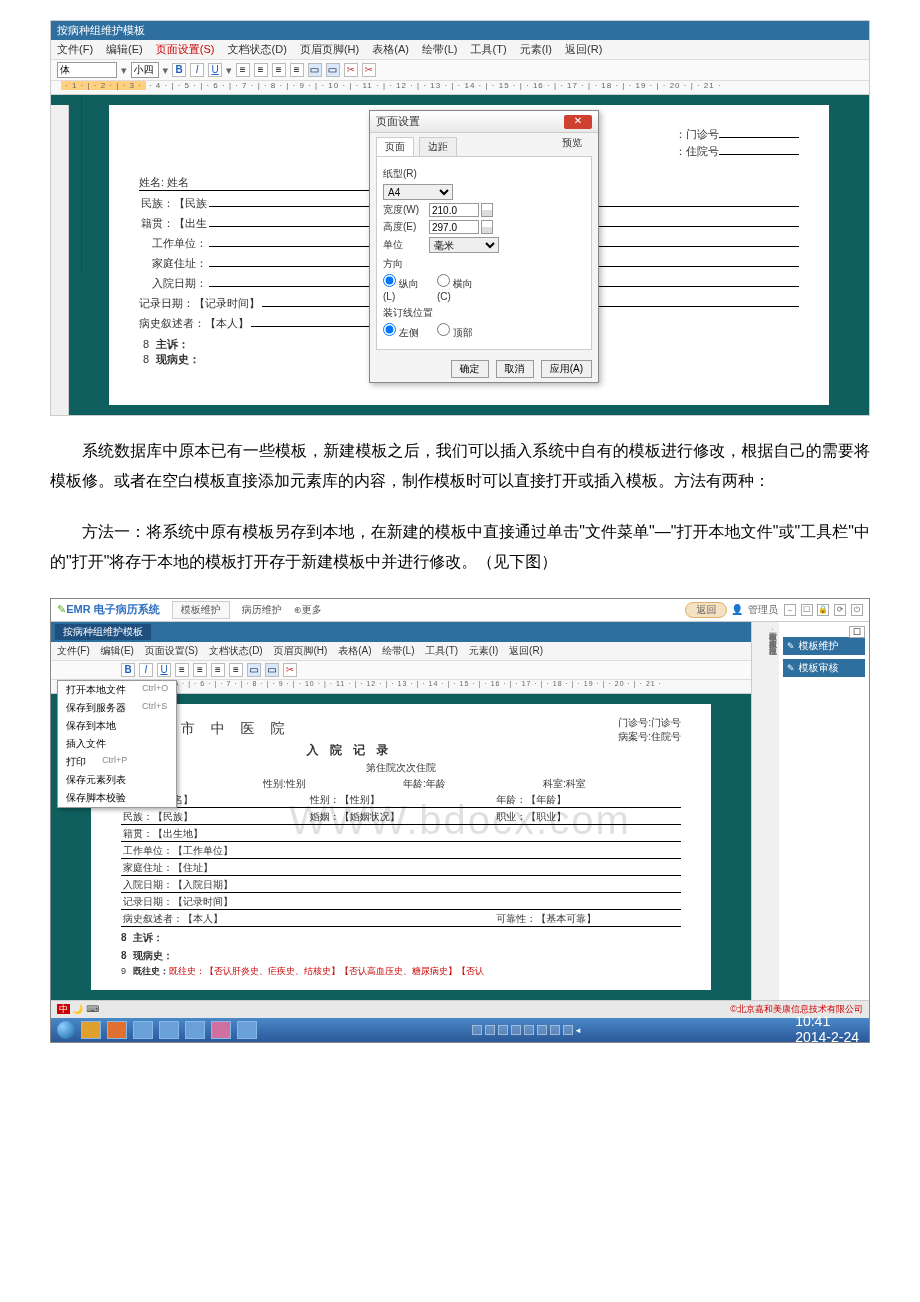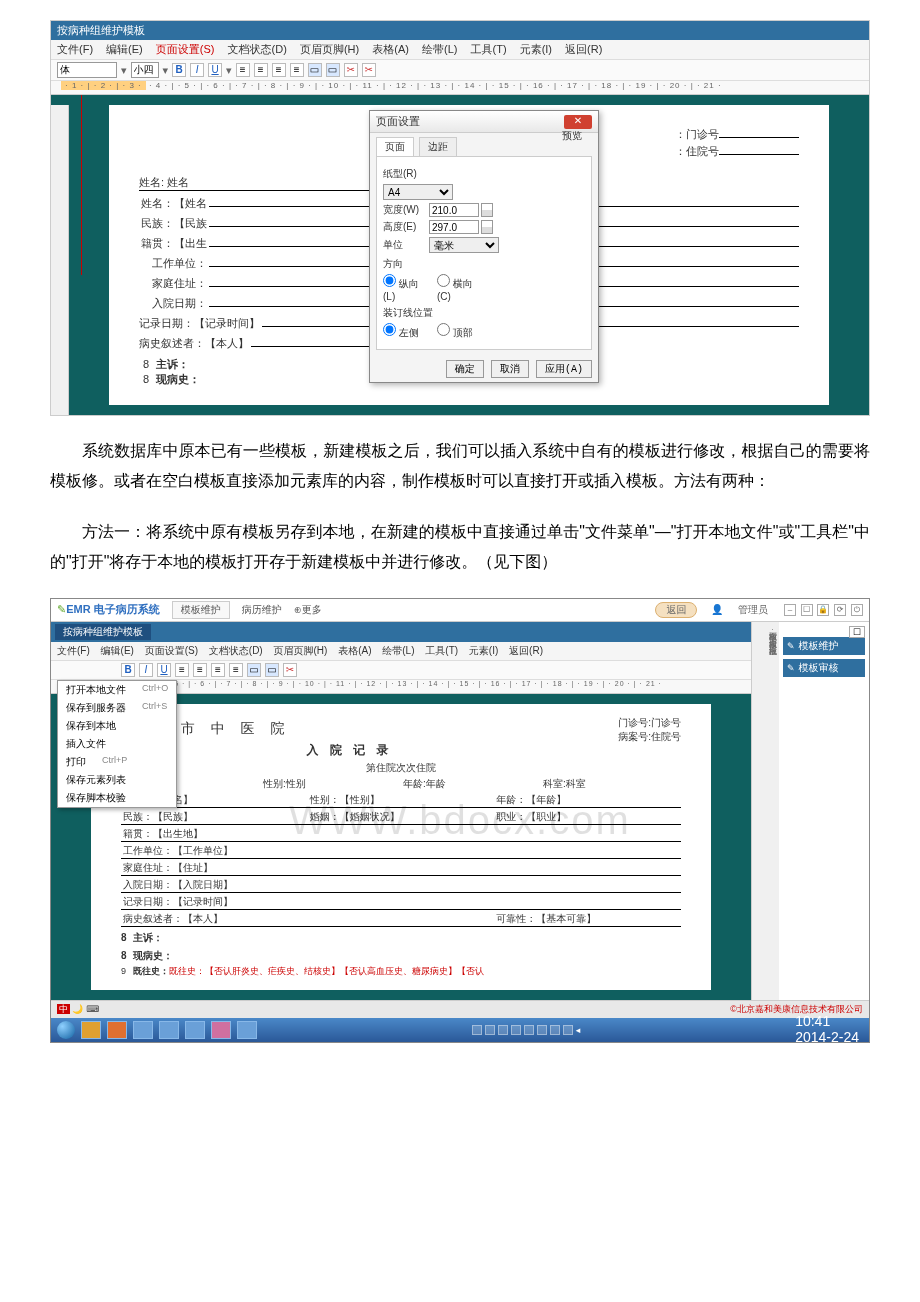--- a/index.html
+++ b/index.html
@@ -38,38 +38,38 @@
 .dlg-tab { display: inline-block; padding: 2px 8px; border: 1px solid #ccc; border-bottom: none; background: #fff; font-size: 10px; margin-right: 2px; }
 .dlg-tab.inactive { background: #eee; }
 .dlg-body { background: #fff; margin: 0 6px 6px 6px; border: 1px solid #ccc; padding: 6px; }
 .dlg-row { display: flex; align-items: center; margin: 3px 0; font-size: 10px; }
 .dlg-row label { width: 46px; }
 .dlg-row input[type=text] { width: 50px; height: 14px; font-size: 10px; border: 1px solid #999; padding: 0 2px; }
 .dlg-row select { width: 70px; height: 16px; font-size: 10px; border: 1px solid #999; }
 .spin { display: inline-block; width: 12px; height: 14px; border: 1px solid #999; margin-left: 2px; background: linear-gradient(#fff 50%,#ddd 50%); }
 .dlg-section { font-size: 10px; margin: 4px 0 2px 0; }
 .dlg-radio { font-size: 10px; margin-right: 8px; }
-.dlg-preview-label { position: absolute; right: 16px; top: 18px; font-size: 10px; color: #333; }
+.dlg-preview-label { position: absolute; right: 16px; top: 25px; font-size: 10px; color: #333; }
 .dlg-btns { text-align: right; padding: 4px 6px; }
-.dlg-btns button { font-size: 10px; padding: 1px 8px; margin-left: 4px; border: 1px solid #999; background: #f0f0f0; font-family: Liberation Mono, monospace; }
+.dlg-btns button { font-size: 10px; padding: 1px 8px; margin-left: 4px; border: 1px solid #999; background: #f0f0f0; }
 
 
 .para { font-size: 16px; line-height: 1.9; margin: 20px 50px; text-align: justify; }
 .para.indent { text-indent: 2em; }
 
 
 .watermark { position: absolute; top: 50%; left: 50%; transform: translate(-50%,-50%); font-size: 40px; color: rgba(0,0,0,.12); letter-spacing: 2px; pointer-events: none; font-family: Arial, sans-serif; z-index: 50; }
 
 
 .shot2-wrap { position: relative; margin: 0 50px; }
 .shot2 { border: 1px solid #888; background: #fff; }
 .shot2-top { background: #fff; border-bottom: 1px solid #ccc; display: flex; align-items: center; padding: 2px 6px; font-size: 11px; }
 .shot2-logo { color: #3070c0; font-weight: bold; margin-right: 6px; }
 .shot2-topbtn { margin: 0 6px; font-size: 10px; color: #555; }
-.shot2-topright { margin-left: auto; display: flex; align-items: center; gap: 14px; font-size: 10px; color: #666; }
+.shot2-topright { margin-left: auto; display: flex; align-items: center; gap: 4px; font-size: 10px; color: #666; }
 .pill { background: #f5e0c0; border: 1px solid #dcb070; border-radius: 8px; padding: 0 10px; font-size: 10px; }
 .win-icons span { display: inline-block; width: 12px; height: 12px; border: 1px solid #aaa; margin-left: 2px; font-size: 8px; text-align: center; line-height: 10px; }
 
 .shot2-tabs { background: #2f6f9f; padding: 2px 4px; font-size: 10px; }
 .shot2-tab { display: inline-block; background: #1f4f7f; color: #fff; padding: 1px 8px; margin-right: 2px; }
 .shot2-left { flex: 1; }
 .shot2-right { width: 28px; background: #f0f0f0; border-left: 1px solid #ccc; font-size: 8px; writing-mode: vertical-rl; padding: 4px 2px; color: #666; }
 .shot2-rbtns { width: 90px; padding: 4px; font-size: 10px; }
 .shot2-rbtn { background: #2f6f9f; color: #fff; padding: 2px 4px; margin-bottom: 4px; display: flex; align-items: center; gap: 4px; }
 .shot2-rbtn::before { content: "✎"; font-size: 9px; }
@@ -150,24 +150,20 @@
         <div class="right-col">
           <div><span>：门诊号</span><span class="uline"></span></div>
           <div><span>：住院号</span><span class="uline"></span></div>
         </div>
 
         <div style="height:48px"></div>
         <div class="field-row">
             <span style="border-bottom:1px solid #000;padding-right:260px">姓名: 姓名</span>
           </div>
         <div class="field-row">
-            <span class="field-label">姓名：【姓名</span>
-            <span class="field-val"></span>
-          </div>
-        <div class="field-row">
             <span class="field-label">民族：【民族</span>
             <span class="field-val"></span>
           </div>
         <div class="field-row">
             <span class="field-label">籍贯：【出生</span>
             <span class="field-val"></span>
           </div>
         <div class="field-row">
             <span class="field-label">工作单位：</span>
             <span class="field-val"></span>

